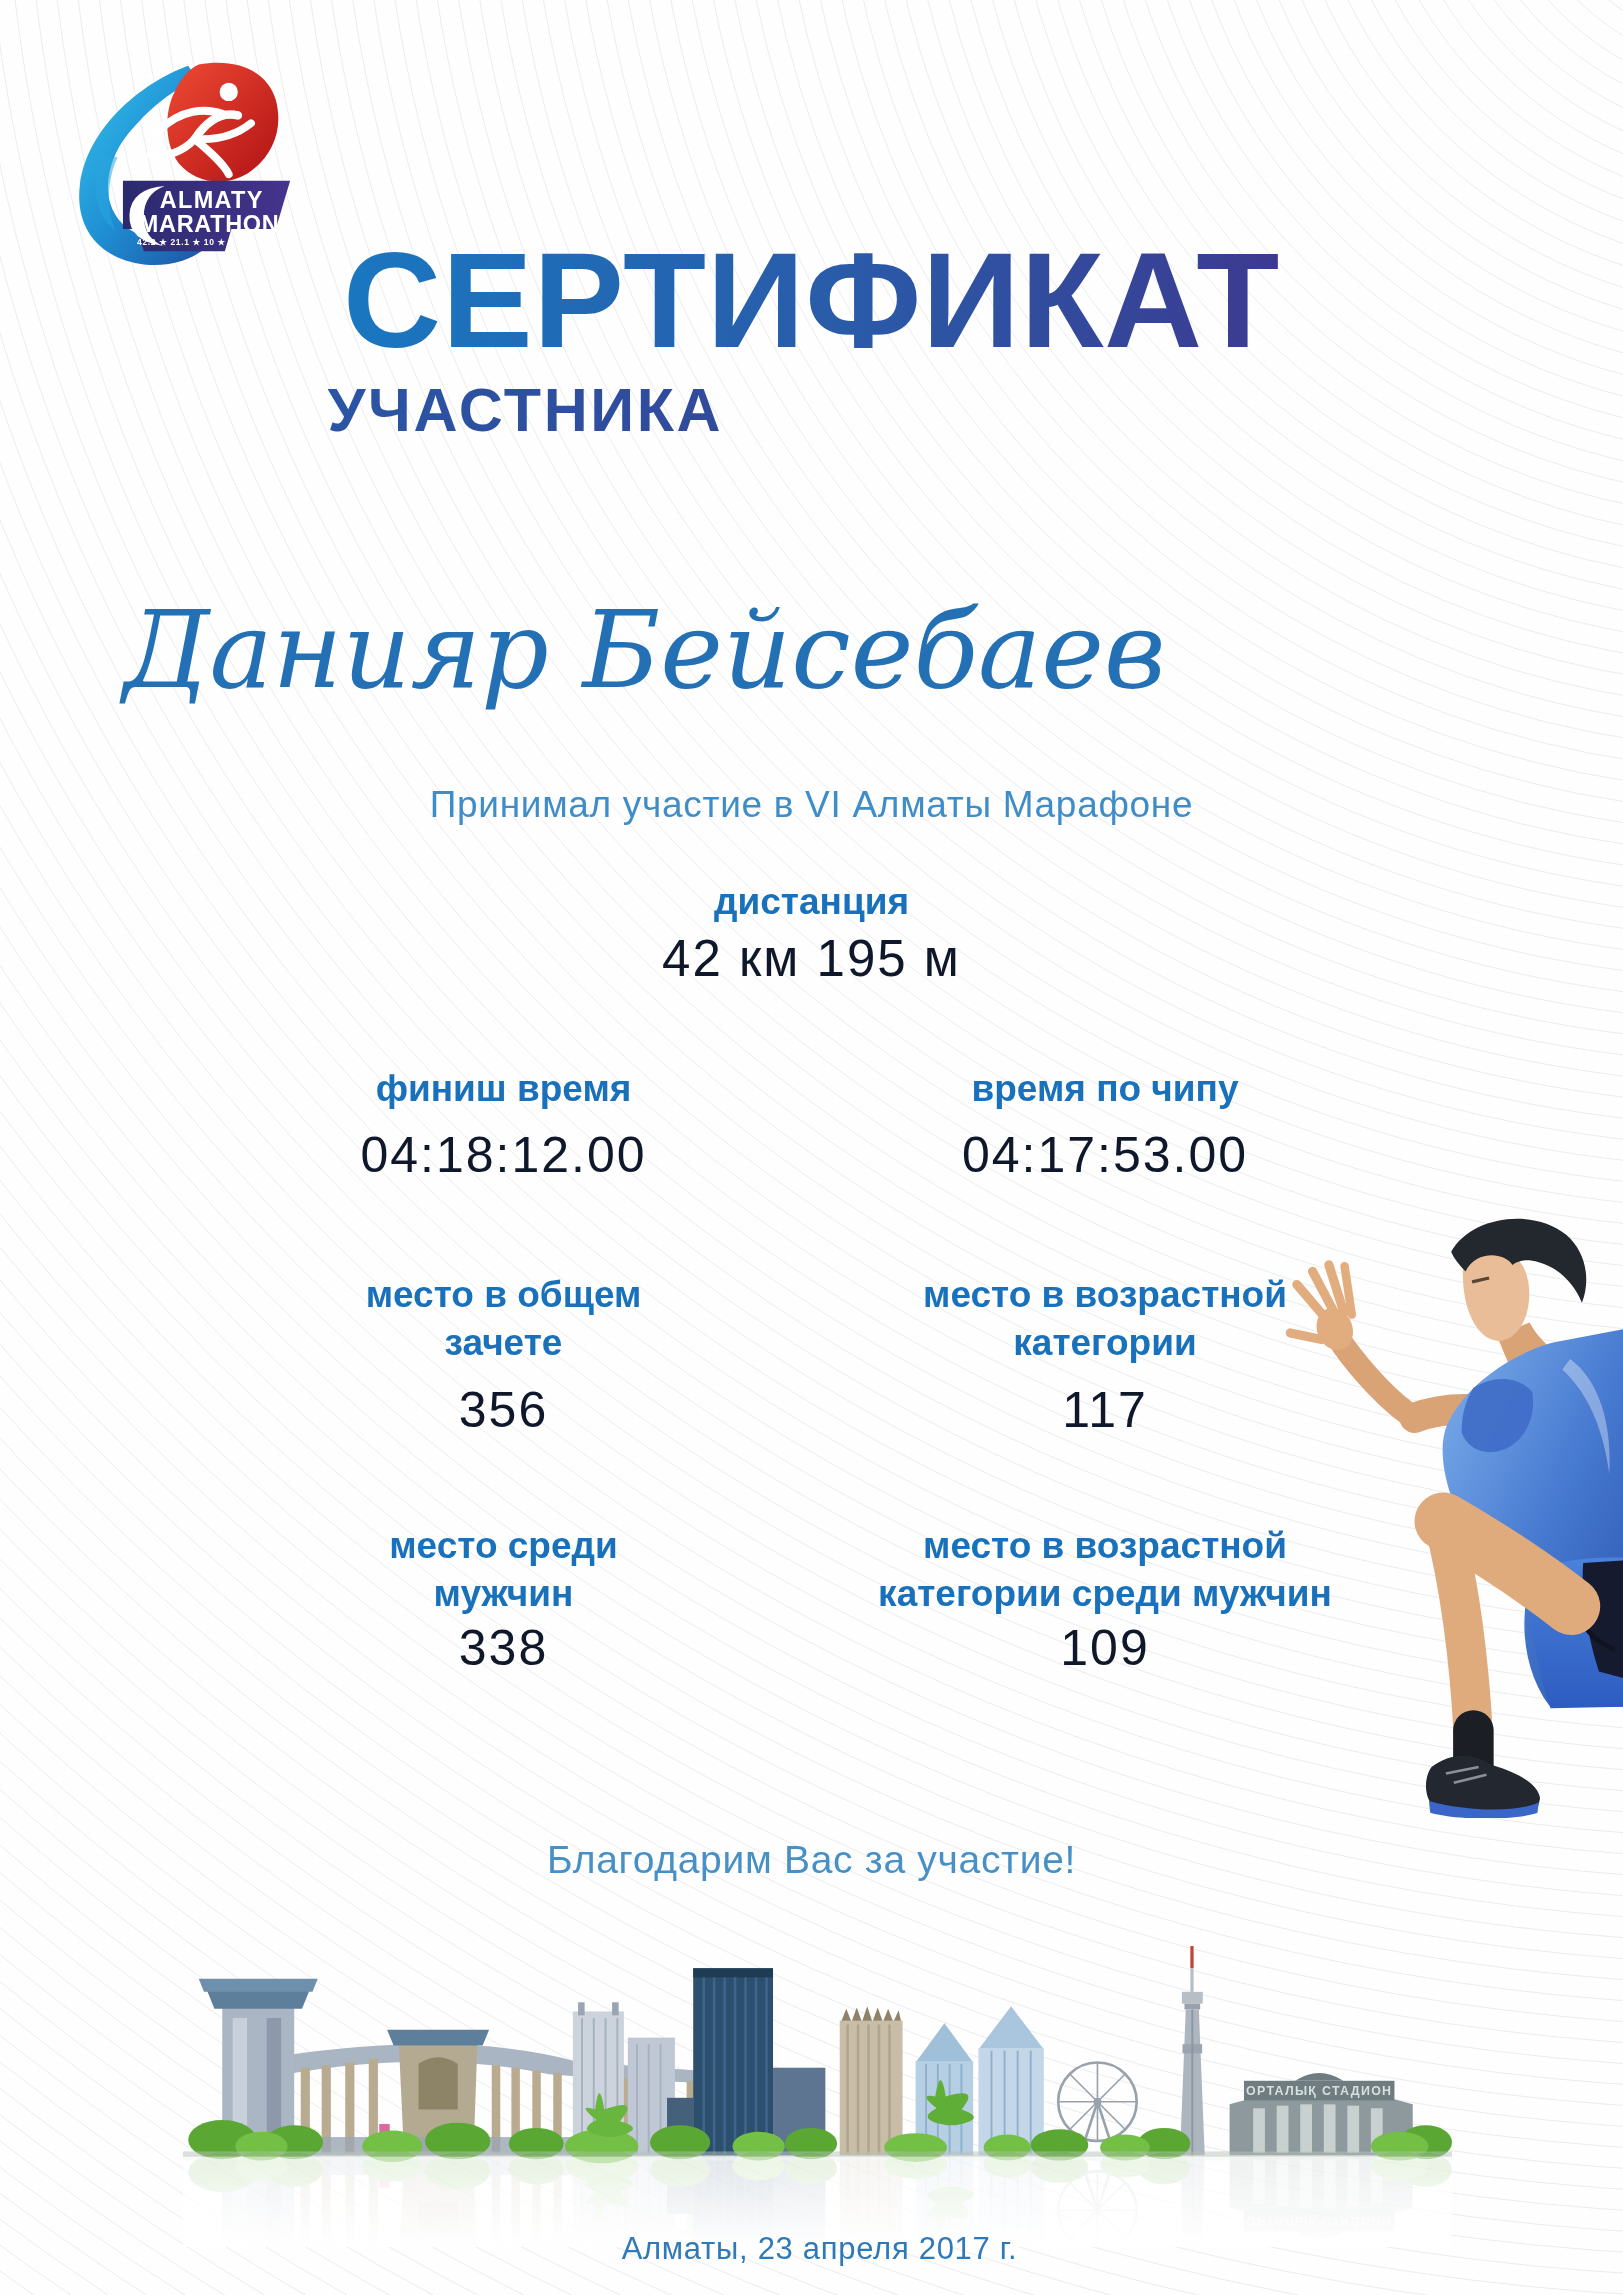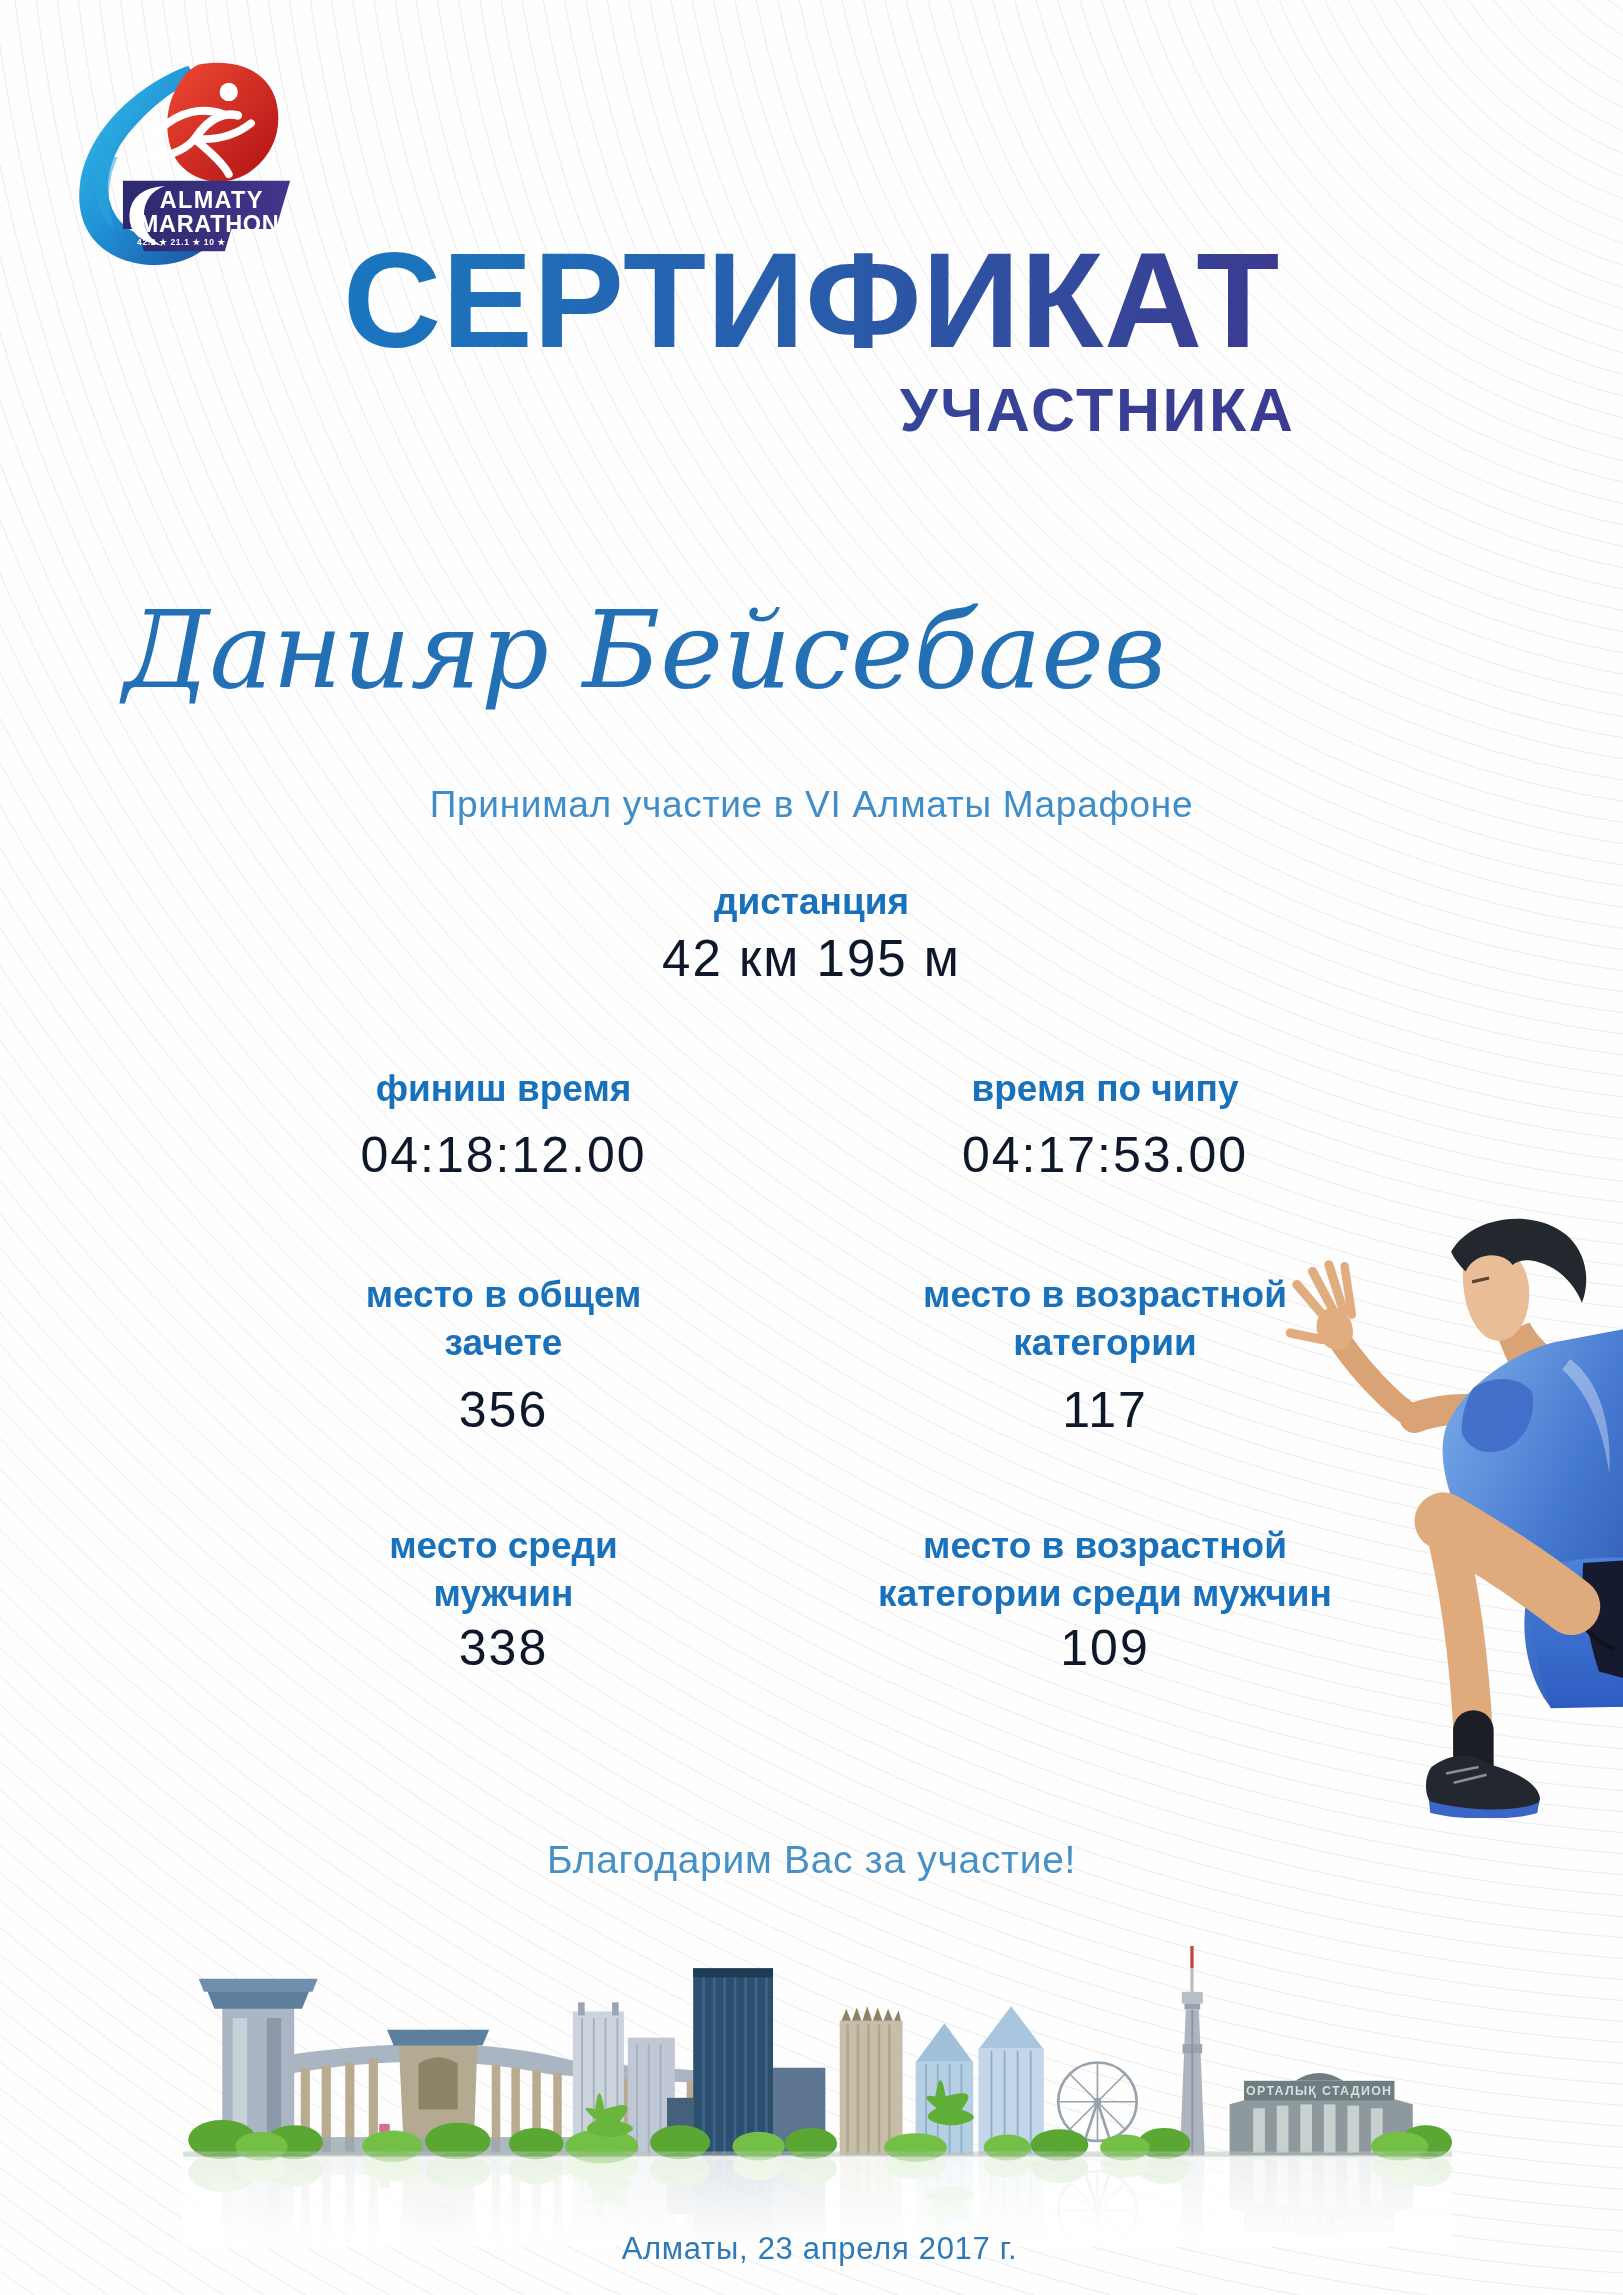--- a/index.html
+++ b/index.html
@@ -14,21 +14,21 @@
   .abs{position:absolute;}
 
   
   .logo{left:60px;top:58px;width:233px;height:209px;}
 
   
   .title-wrap{left:50%;top:232px;transform:translateX(-50%);width:968px;text-align:center;}
   .cert-title{display:inline-block;font-size:136px;font-weight:700;letter-spacing:0.7px;line-height:1;
       background:linear-gradient(90deg,#1a77c0 0%,#2a5aa8 55%,#3c3a90 100%);
       -webkit-background-clip:text;background-clip:text;color:transparent;white-space:nowrap;}
-  .cert-subtitle{display:block;text-align:right;margin-top:11.8px;font-size:61px;font-weight:700;
+  .cert-subtitle{display:block;text-align:left;margin-top:11.8px;font-size:61px;font-weight:700;
       letter-spacing:2.6px;line-height:1;
       background:linear-gradient(90deg,#2a55a4 0%,#3c3a90 100%);
       -webkit-background-clip:text;background-clip:text;color:transparent;}
 
   .participant-name{left:0;top:587px;width:1289px;text-align:center;
       font-family:"DejaVu Serif",serif;font-style:italic;font-weight:400;
       font-size:106px;color:#2470b5;line-height:1.2;}
   .participation{left:0;top:772px;width:1623px;text-align:center;
       font-size:37px;color:#3f8dc8;letter-spacing:0.7px;margin-top:12px;}
 

